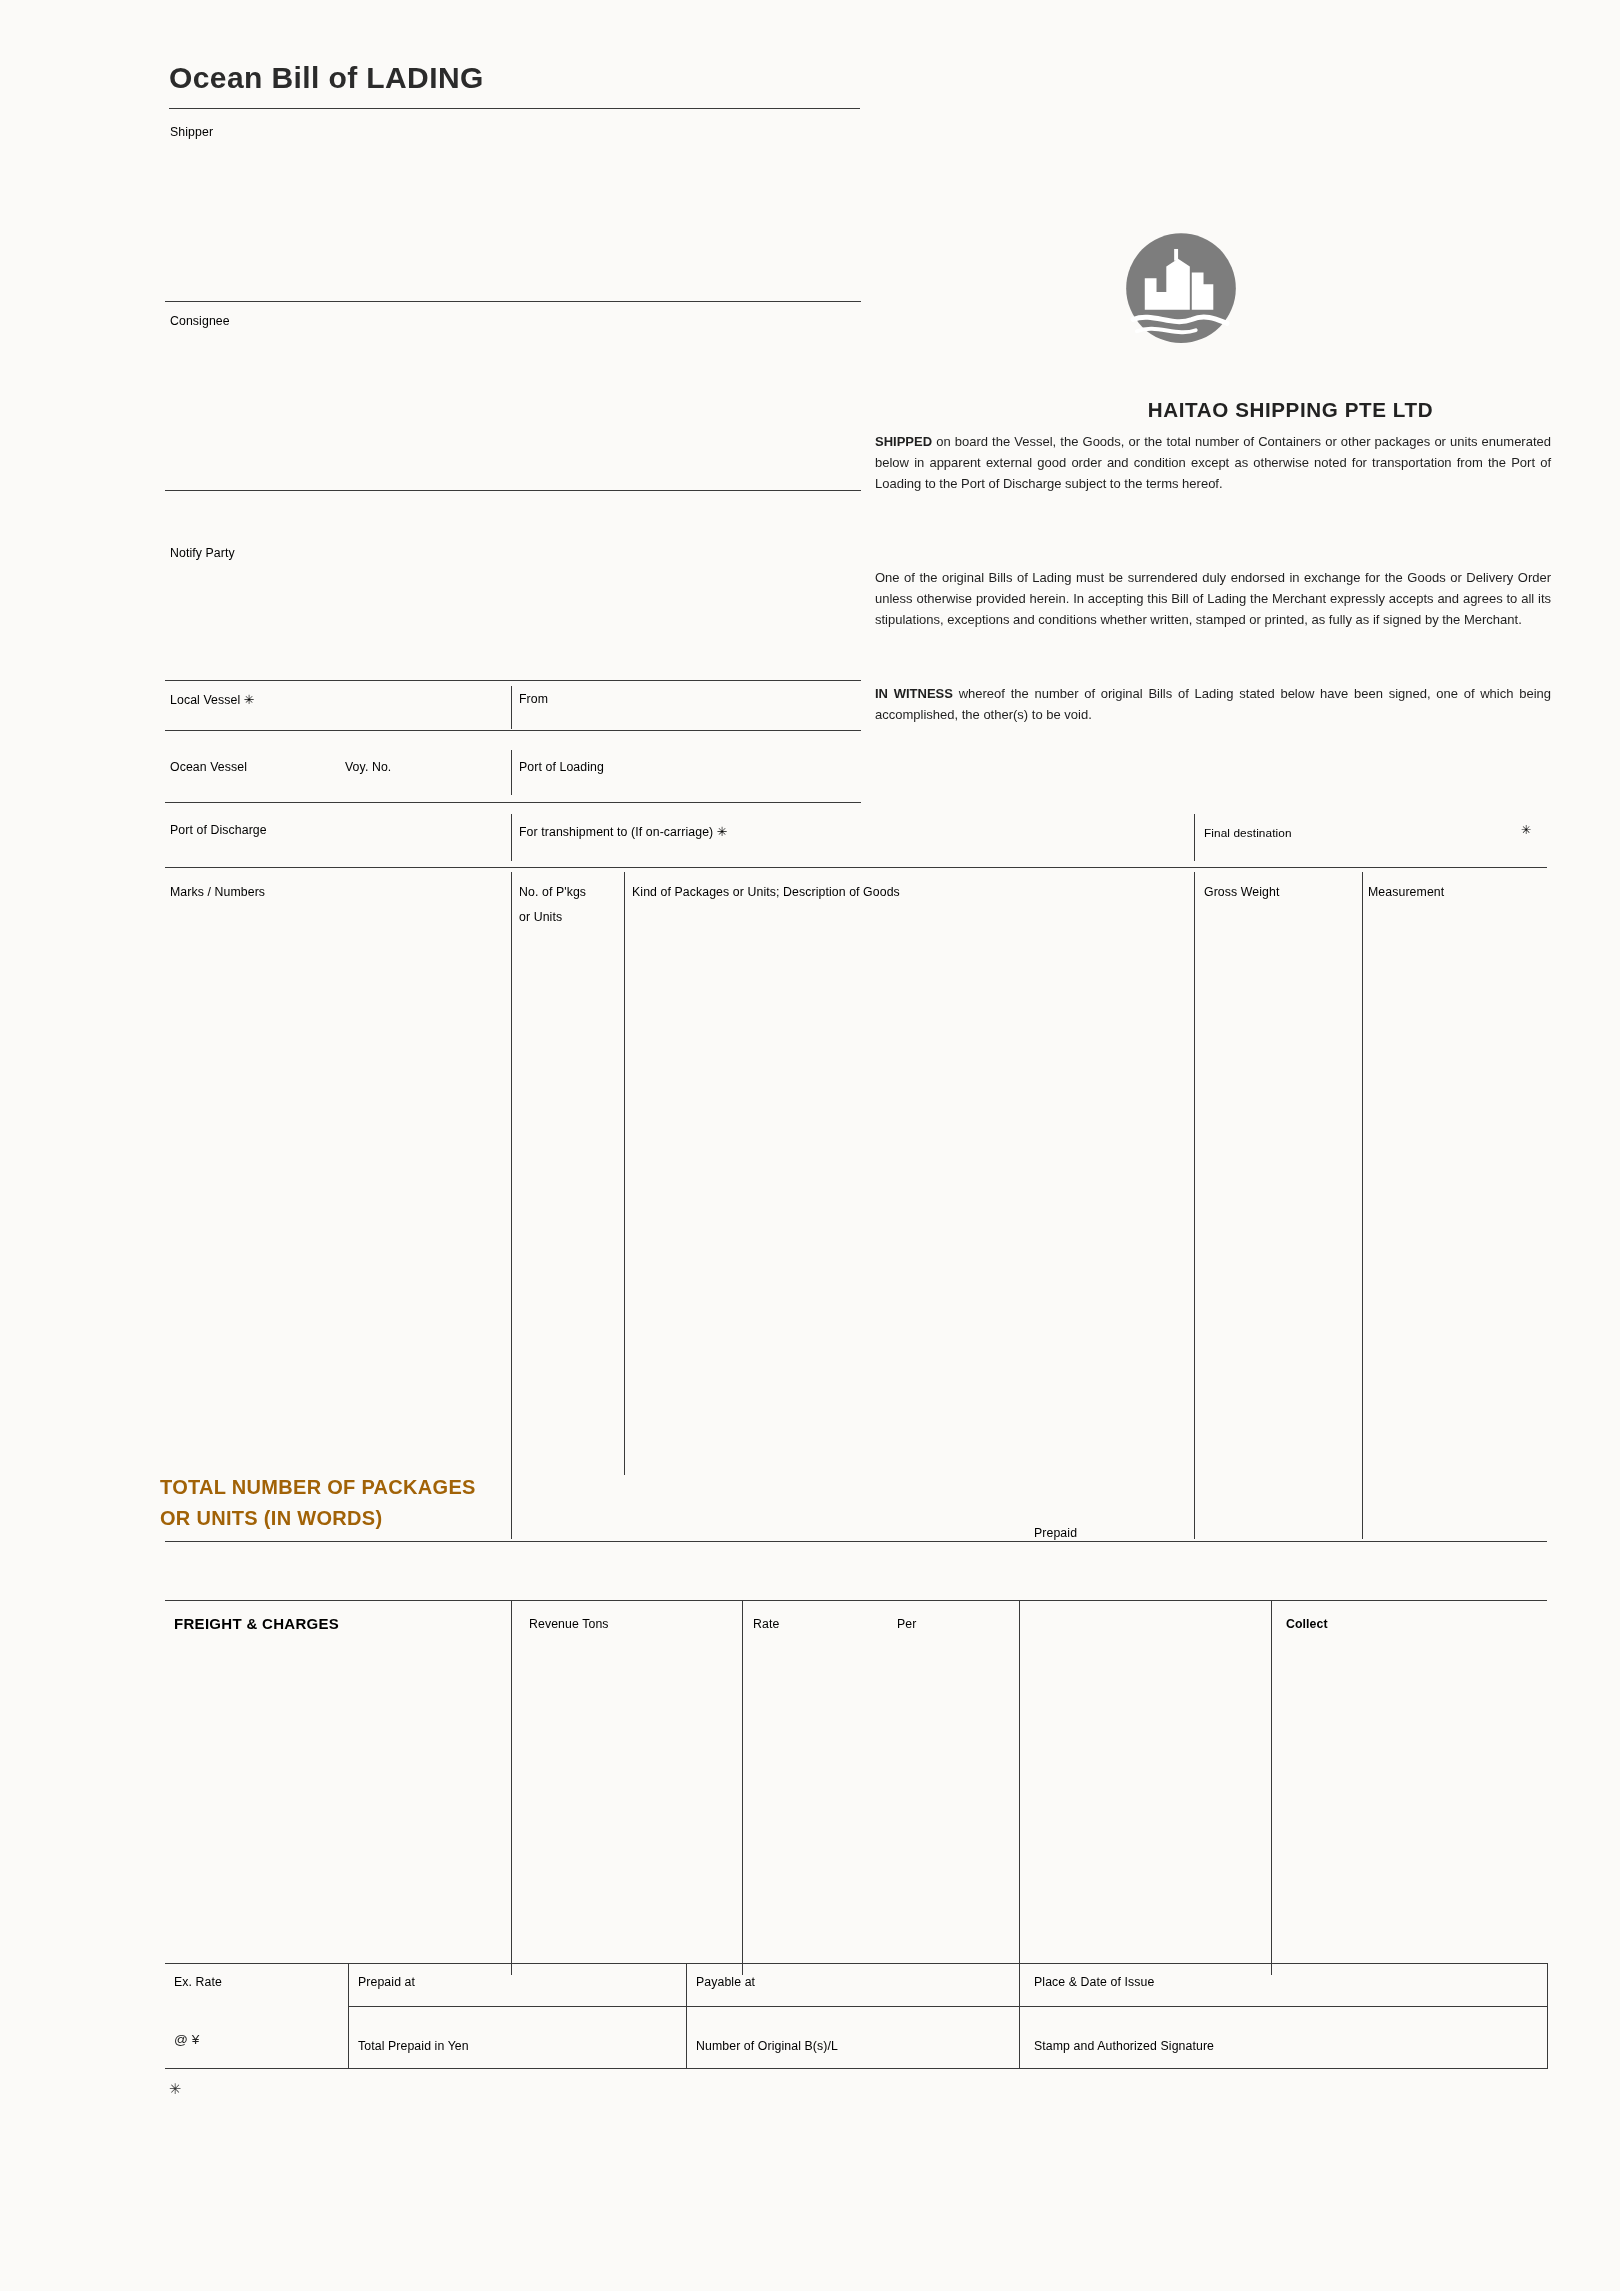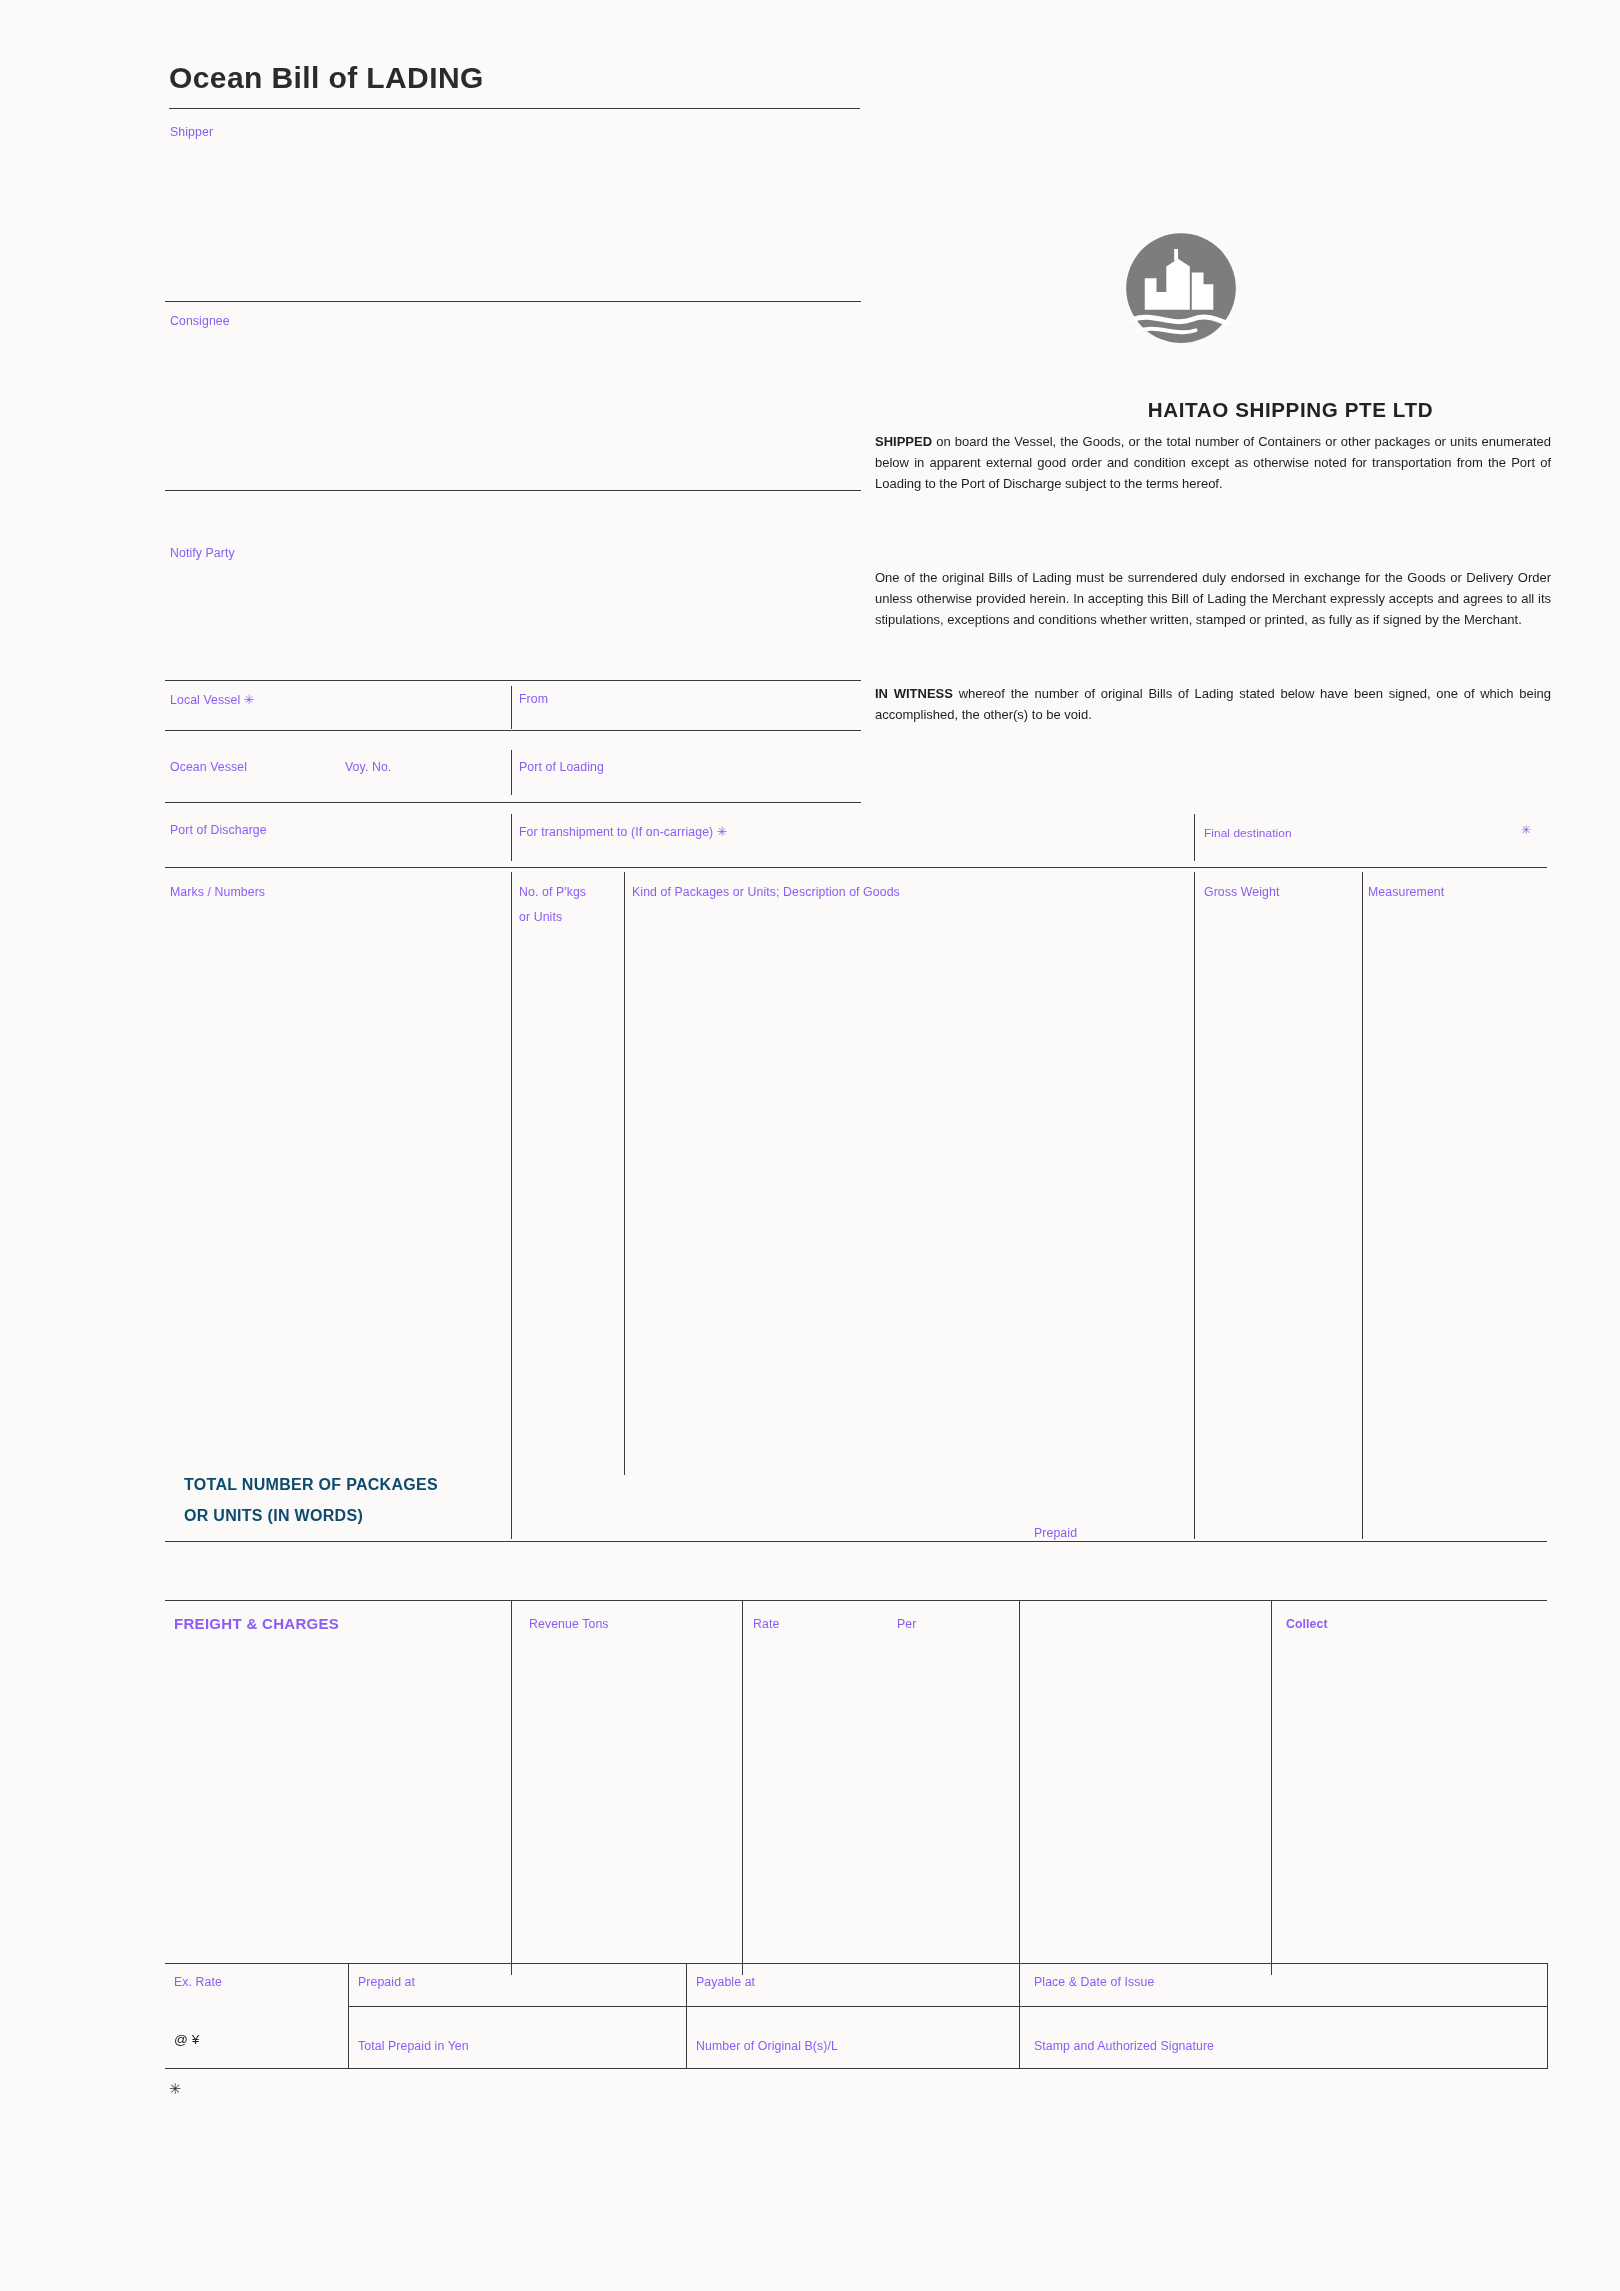--- a/index.html
+++ b/index.html
@@ -42,21 +42,21 @@
     height: 1px;
   }
   .vrule {
     position: absolute;
     background: #3a3a3a;
     width: 1px;
   }
   .lbl {
     position: absolute;
     font-size: 12.3px;
-    color: #8b5cf6;
+    color: #000000;
     letter-spacing: 0.1px;
     white-space: nowrap;
   }
   .lbl.sm { font-size: 11.8px; }
   .lbl.bold { font-weight: bold; font-size: 15px; letter-spacing: 0.3px; }
 
   .bl-box {
     position: absolute;
     left: 1210px;
     top: 120px;
@@ -93,25 +93,25 @@
     color: #1f1f1f;
     text-align: justify;
   }
   .clause b { font-weight: bold; }
   .clause.p1 { top: 431px; }
   .clause.p2 { top: 567px; }
   .clause.p3 { top: 683px; }
 
   .total-words {
     position: absolute;
-    left: 184px;
-    font-size: 16px;
+    left: 160px;
+    font-size: 20px;
     font-weight: bold;
     letter-spacing: 0.3px;
-    color: #0c4a6e;
+    color: #a16207;
   }
 
   .star { font-size: 12.7px; }
 
   .footer-star {
     position: absolute;
     left: 169px;
     top: 2080px;
     font-size: 14.7px;
     color: #333;

